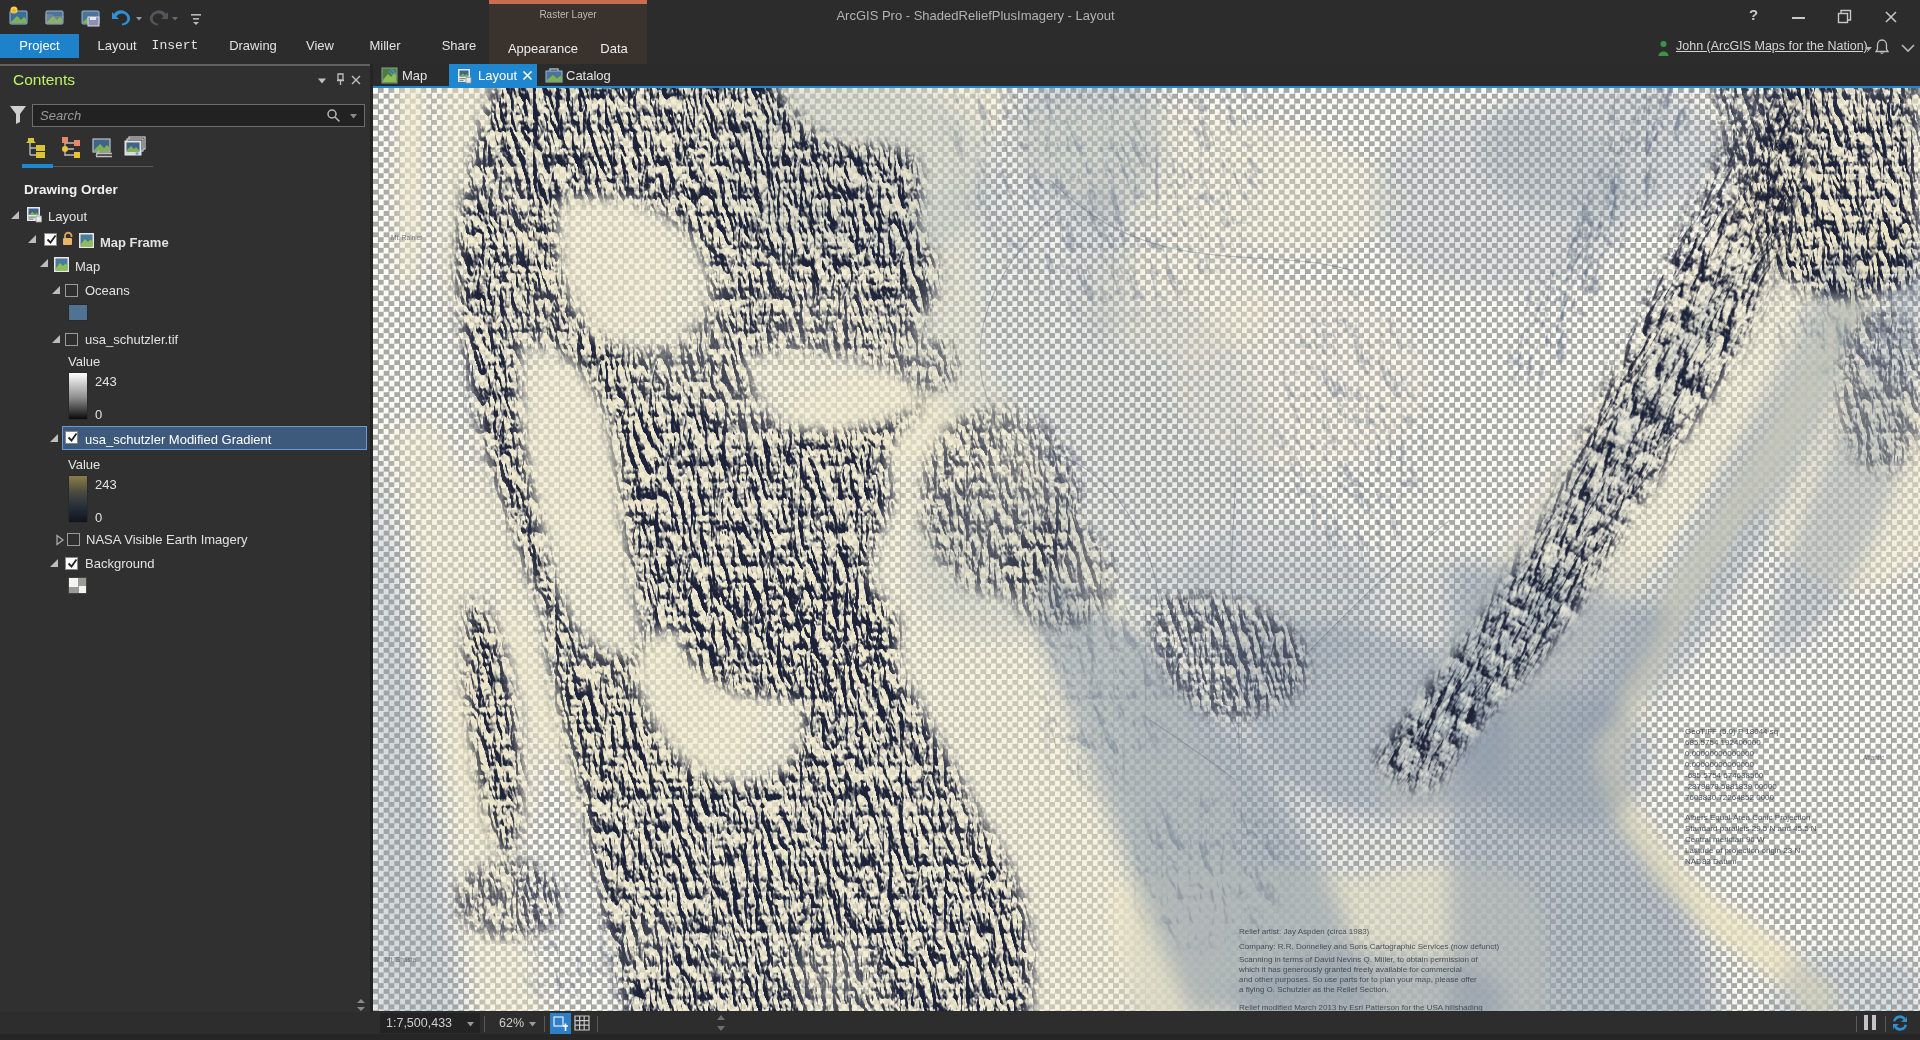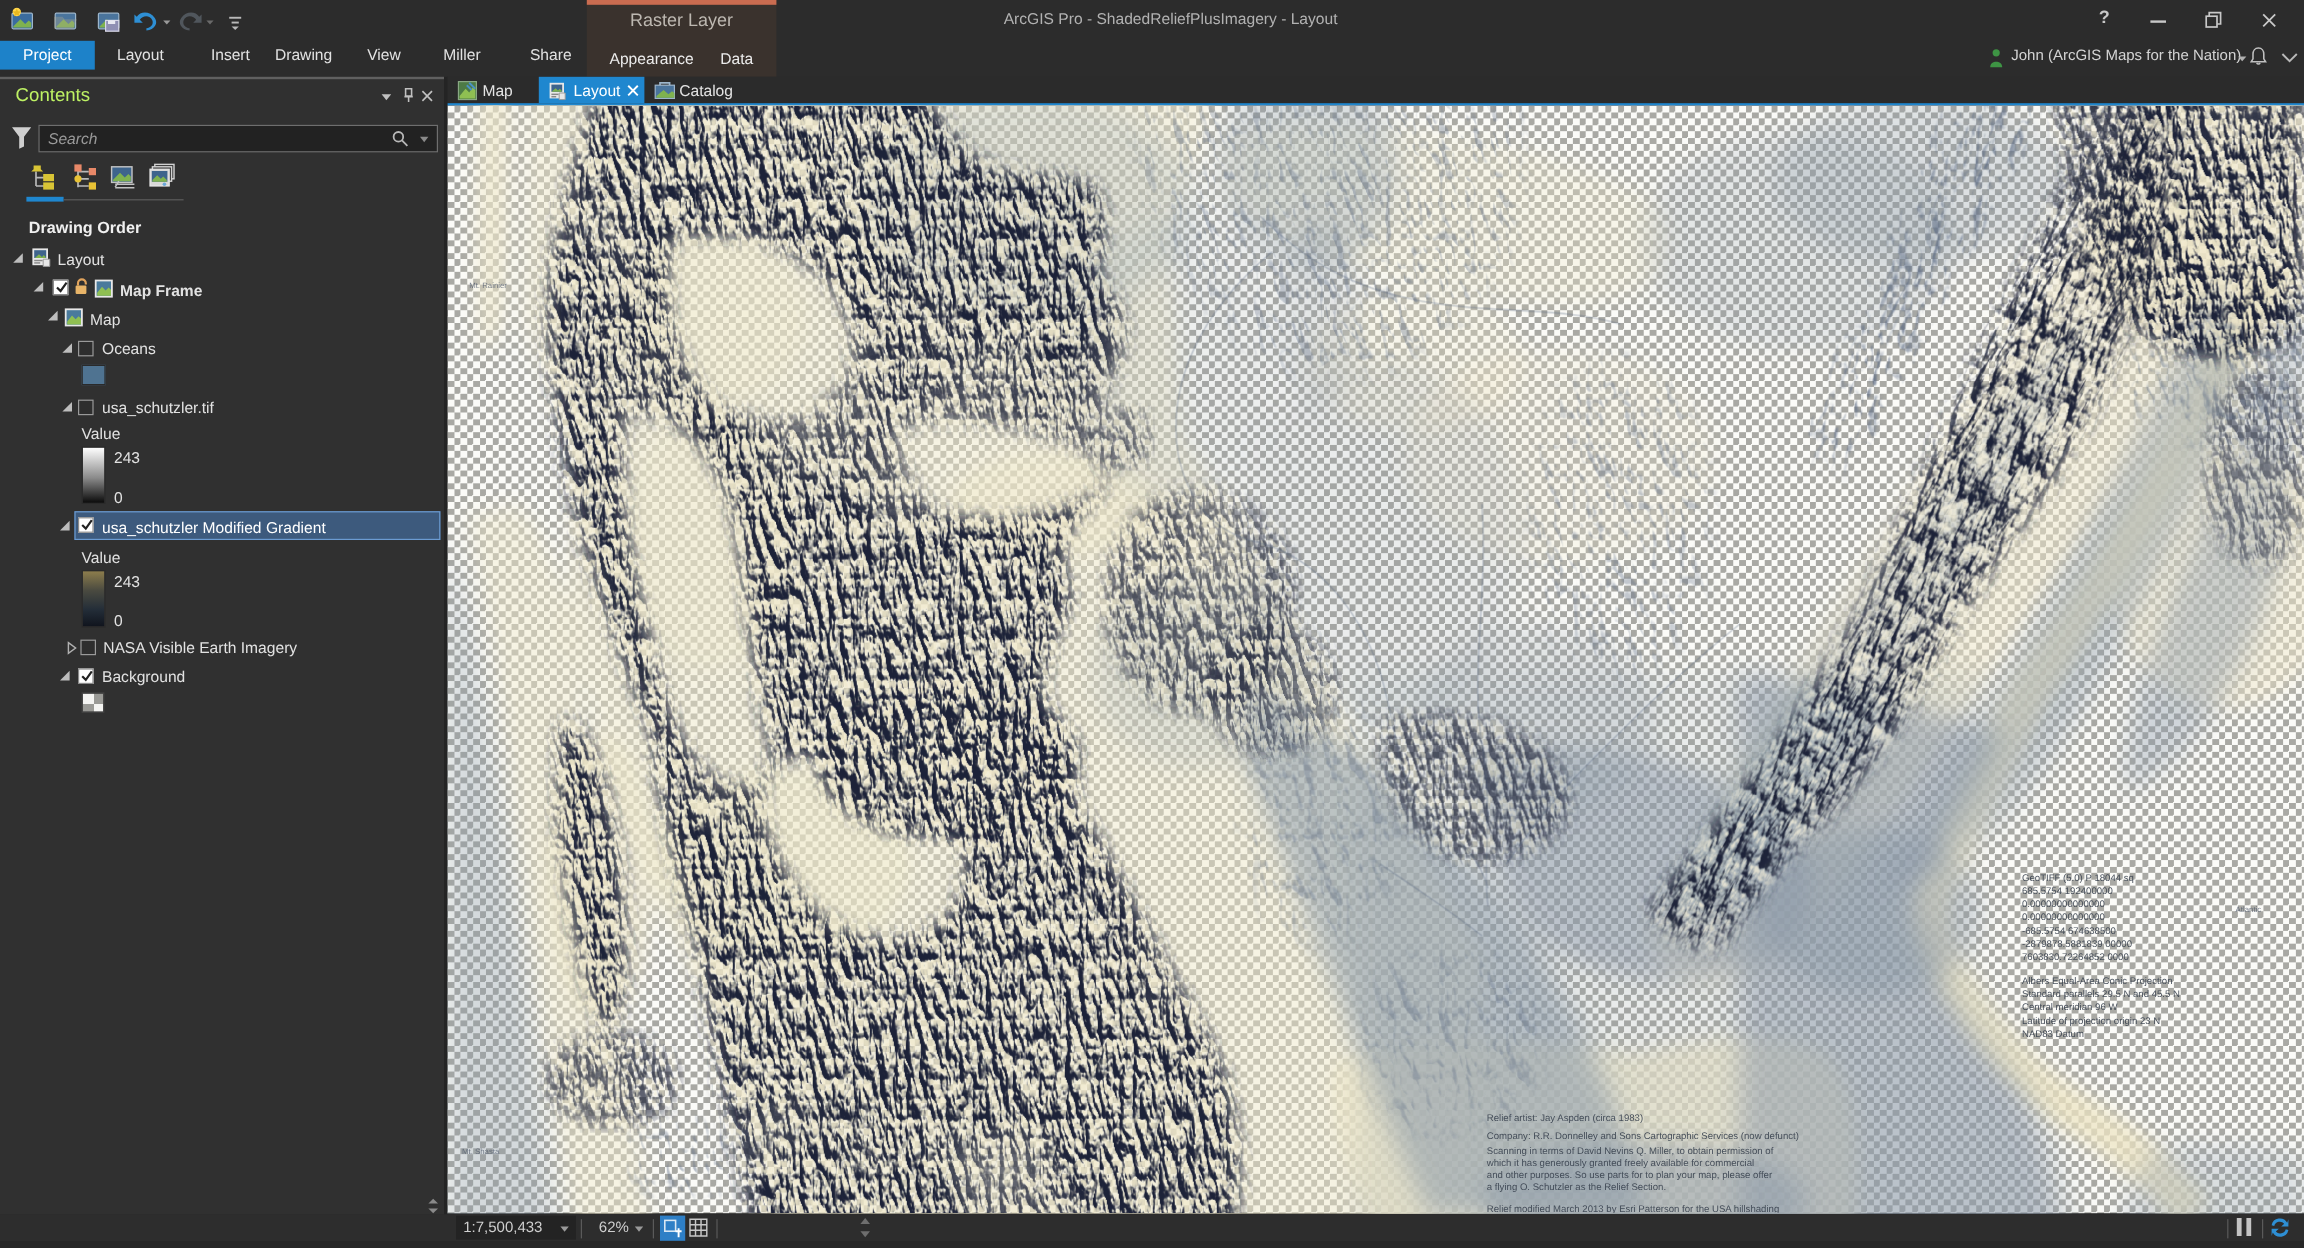--- a/index.html
+++ b/index.html
@@ -5,22 +5,22 @@
 * { margin:0; padding:0; box-sizing:border-box; }
 html,body { width:1920px; height:1040px; overflow:hidden; background:#2c2c2c;
   font-family:"Liberation Sans", sans-serif; }
 .abs { position:absolute; }
 #title { position:absolute; left:0; right:0; top:8px; text-align:center; color:#b2b2b2; font-size:13px;margin-left:31px; }
 .rtab { position:absolute; top:34px; height:24px; line-height:24px; color:#e2e2e2; font-size:13px; text-align:center; }
 #projtab { position:absolute; left:0; top:34px; width:79px; height:24px; background:#1d82c9; color:#fff;
   font-size:13px; text-align:center; line-height:24px; }
 #ctxgroup { position:absolute; left:489px; top:0px; width:158px; height:64px; background:#3a322d; }
 #ctxstrip { position:absolute; left:0; top:0; width:158px; height:4px; background:#ca6c50; }
-#ctxlabel { position:absolute; left:0; top:9px; width:158px; text-align:center; color:#bdb8b1; font-size:15px; }
-#acctrow { position:absolute; left:1676px; top:39px; height:22px; color:#d4d4d4; font-size:12.5px; }
+#ctxlabel { position:absolute; left:0; top:9px; width:158px; text-align:center; color:#bdb8b1; font-size:10px; }
+#acctrow { position:absolute; left:1676px; top:39px; height:22px; color:#d4d4d4; font-size:12.5px;text-decoration:underline; }
 #contents { position:absolute; left:0; top:64px; width:370px; height:948px; background:#303030; border-top:2px solid #606060; }
 #splitter { position:absolute; left:370px; top:64px; width:3px; height:948px; background:#242424; }
 #viewarea { position:absolute; left:373px; top:64px; width:1547px; height:948px; background:#2b2b2b; }
 #blueline { position:absolute; left:0; top:22px; width:1547px; height:2px; background:#1f87cf; }
 #mapcanvas { position:absolute; left:0; top:24px; width:1547px; height:923px; overflow:hidden;
   background-image: conic-gradient(#a9a9a4 25%, #fbfbf8 0 50%, #a9a9a4 0 75%, #fbfbf8 0);
   background-size: 10.666px 10.666px; }
 #statusbar { position:absolute; left:0; top:1012px; width:1920px; height:28px; background:#2d2d2d; }
 #statusbottom { position:absolute; left:0; top:1034px; width:1920px; height:6px; background:#262626; }
 .sbtext { position:absolute; color:#cfcfcf; font-size:12.5px; }
@@ -65,21 +65,21 @@
 <div class="abs" style="left:1749px; top:6px; color:#c8c8c8; font-size:15px; font-weight:bold;">?</div>
 <svg class="abs" style="left:1790px; top:6px;" width="130" height="22" viewBox="0 0 130 22">
   <rect x="2" y="11" width="13" height="2" fill="#c8c8c8"></rect>
   <rect x="48.5" y="7.5" width="9" height="9" fill="none" stroke="#c8c8c8" stroke-width="1.4"></rect>
   <path d="M51 7.5 L51 4.5 L60.5 4.5 L60.5 14 L57.5 14" fill="none" stroke="#c8c8c8" stroke-width="1.4"></path>
   <path d="M96 6 L106 16 M106 6 L96 16" stroke="#c8c8c8" stroke-width="1.5"></path>
 </svg>
 
 <div id="projtab">Project</div>
 <div class="rtab" style="left:88px; width:58px;">Layout</div>
-<div class="rtab" style="left:168px; width:48px;">Insert</div>
+<div class="rtab" style="left:151px; width:48px;font-family:Liberation Mono, monospace;">Insert</div>
 <div class="rtab" style="left:220px; width:66px;">Drawing</div>
 <div class="rtab" style="left:298px; width:44px;">View</div>
 <div class="rtab" style="left:354px; width:62px;">Miller</div>
 <div class="rtab" style="left:436px; width:46px;">Share</div>
 
 <div id="ctxgroup">
   <div id="ctxstrip"></div>
   <div id="ctxlabel">Raster Layer</div>
   <div class="rtab" style="left:14px; top:37px; width:80px; color:#ececec;">Appearance</div>
   <div class="rtab" style="left:105px; top:37px; width:40px; color:#ececec;">Data</div>

